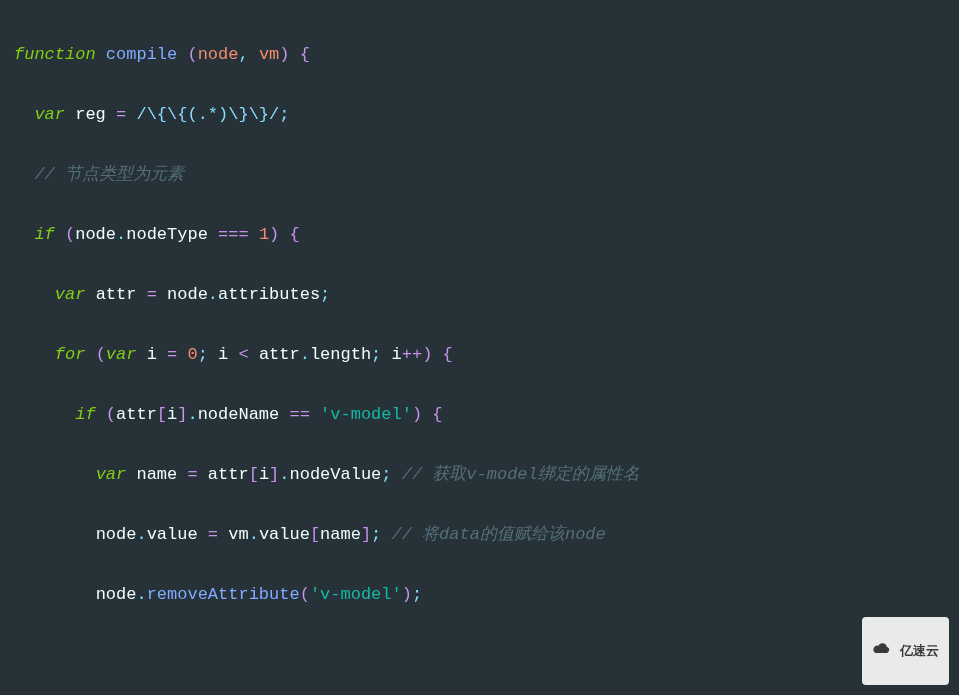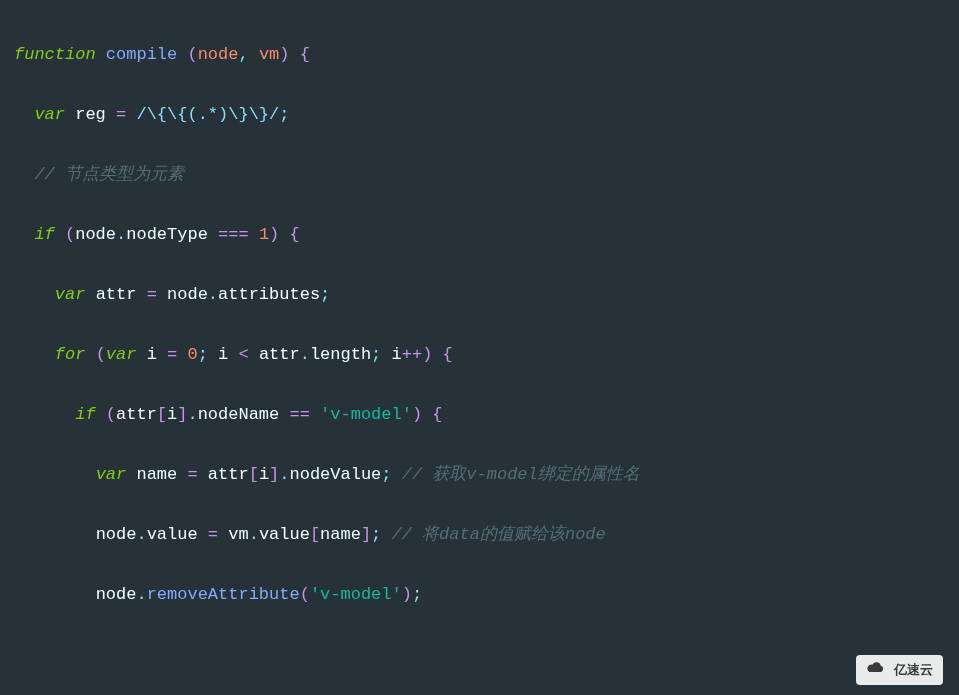--- a/index.html
+++ b/index.html
@@ -24,28 +24,28 @@
   .op2   { color: #89ddff; } 
   .id    { color: #eeffff; margin-top: 24px; } 
   .prop  { color: #82aaff; } 
   .num   { color: #f78c6c; } 
   .str   { color: #14b8a6; } 
   .regex { color: #89ddff; }
   .comment { color: #546e7a; font-style: italic; }
 
   .watermark {
     position: absolute;
-    right: 16px;
+    right: 10px;
     bottom: 10px;
     background: rgba(255,255,255,0.9);
     color: #3a3a3a;
     font-family: sans-serif;
     font-size: 13px;
     font-weight: 600;
-    padding: 0 10px;
+    padding: 19px 10px;
     border-radius: 4px;
     display: flex;
     align-items: center;
     gap: 10px;
   }
   .watermark svg { width: 18px; height: 14px; }
 </style>
 </head>
 <body>
 

